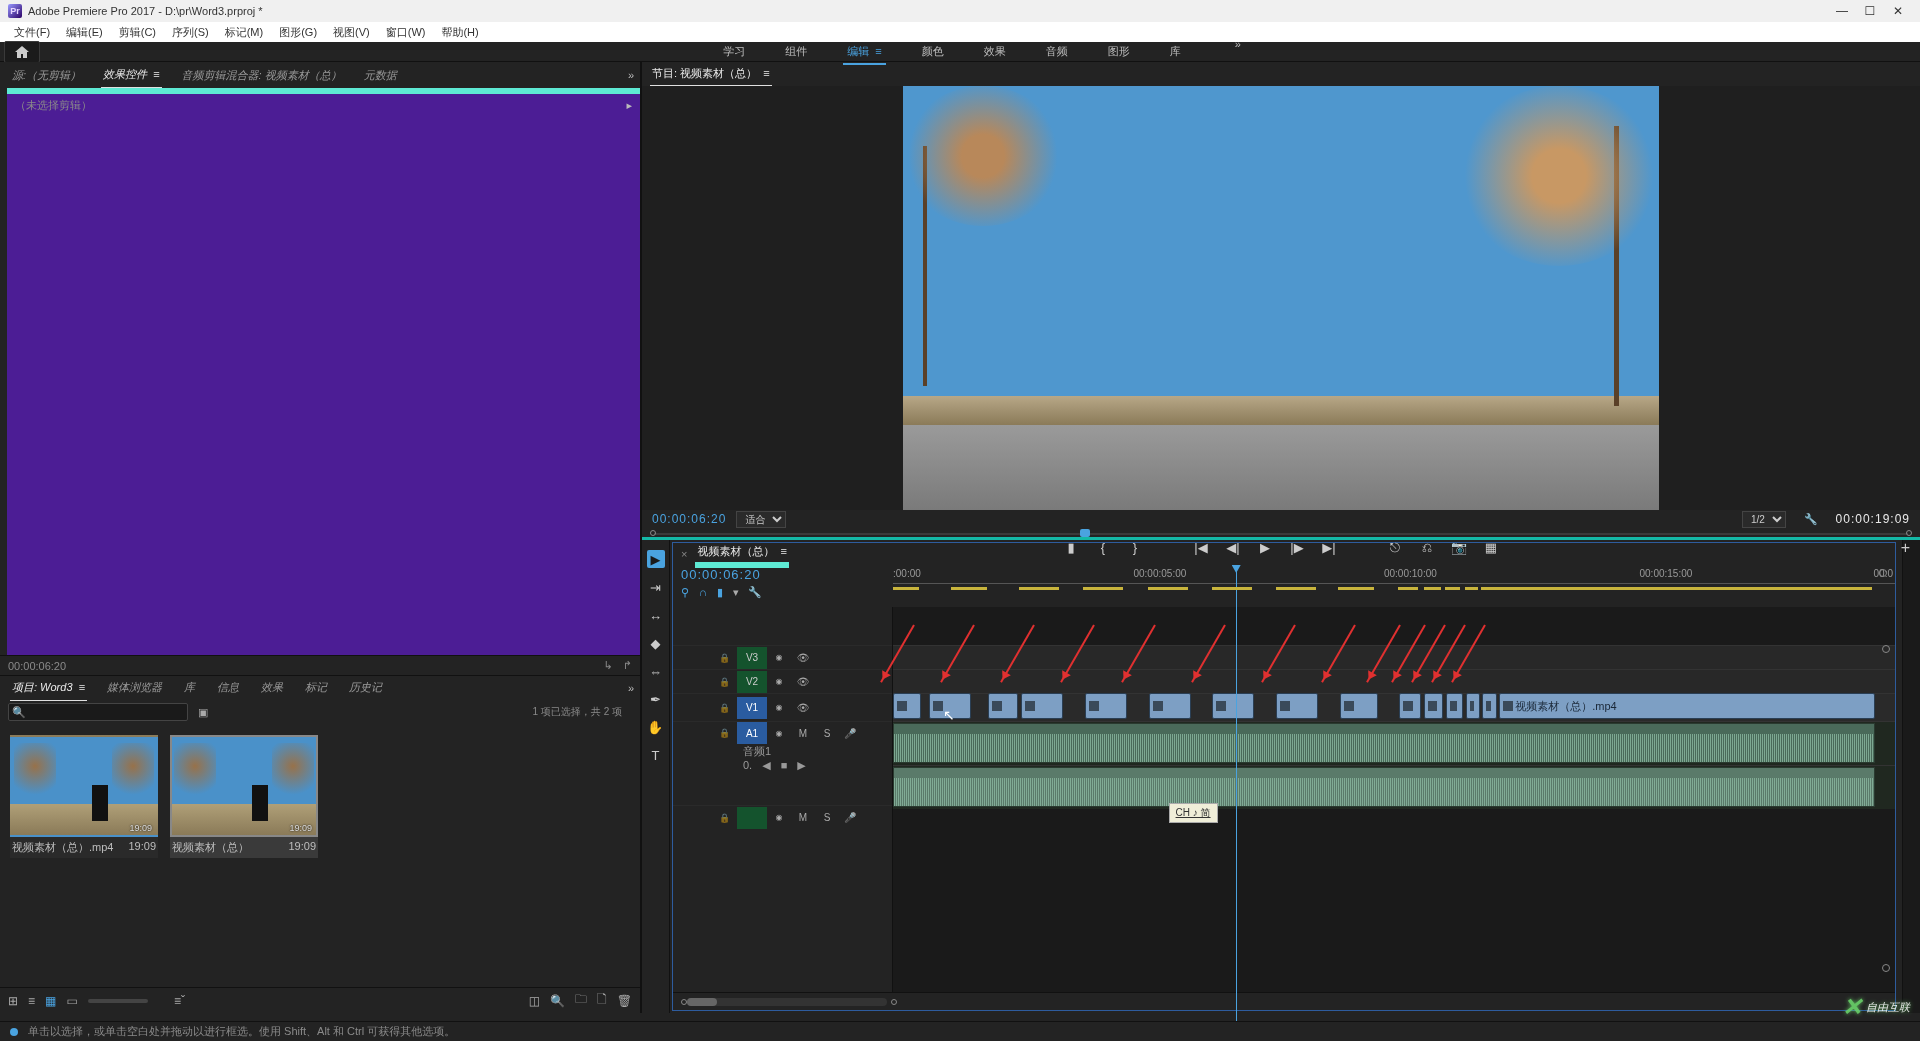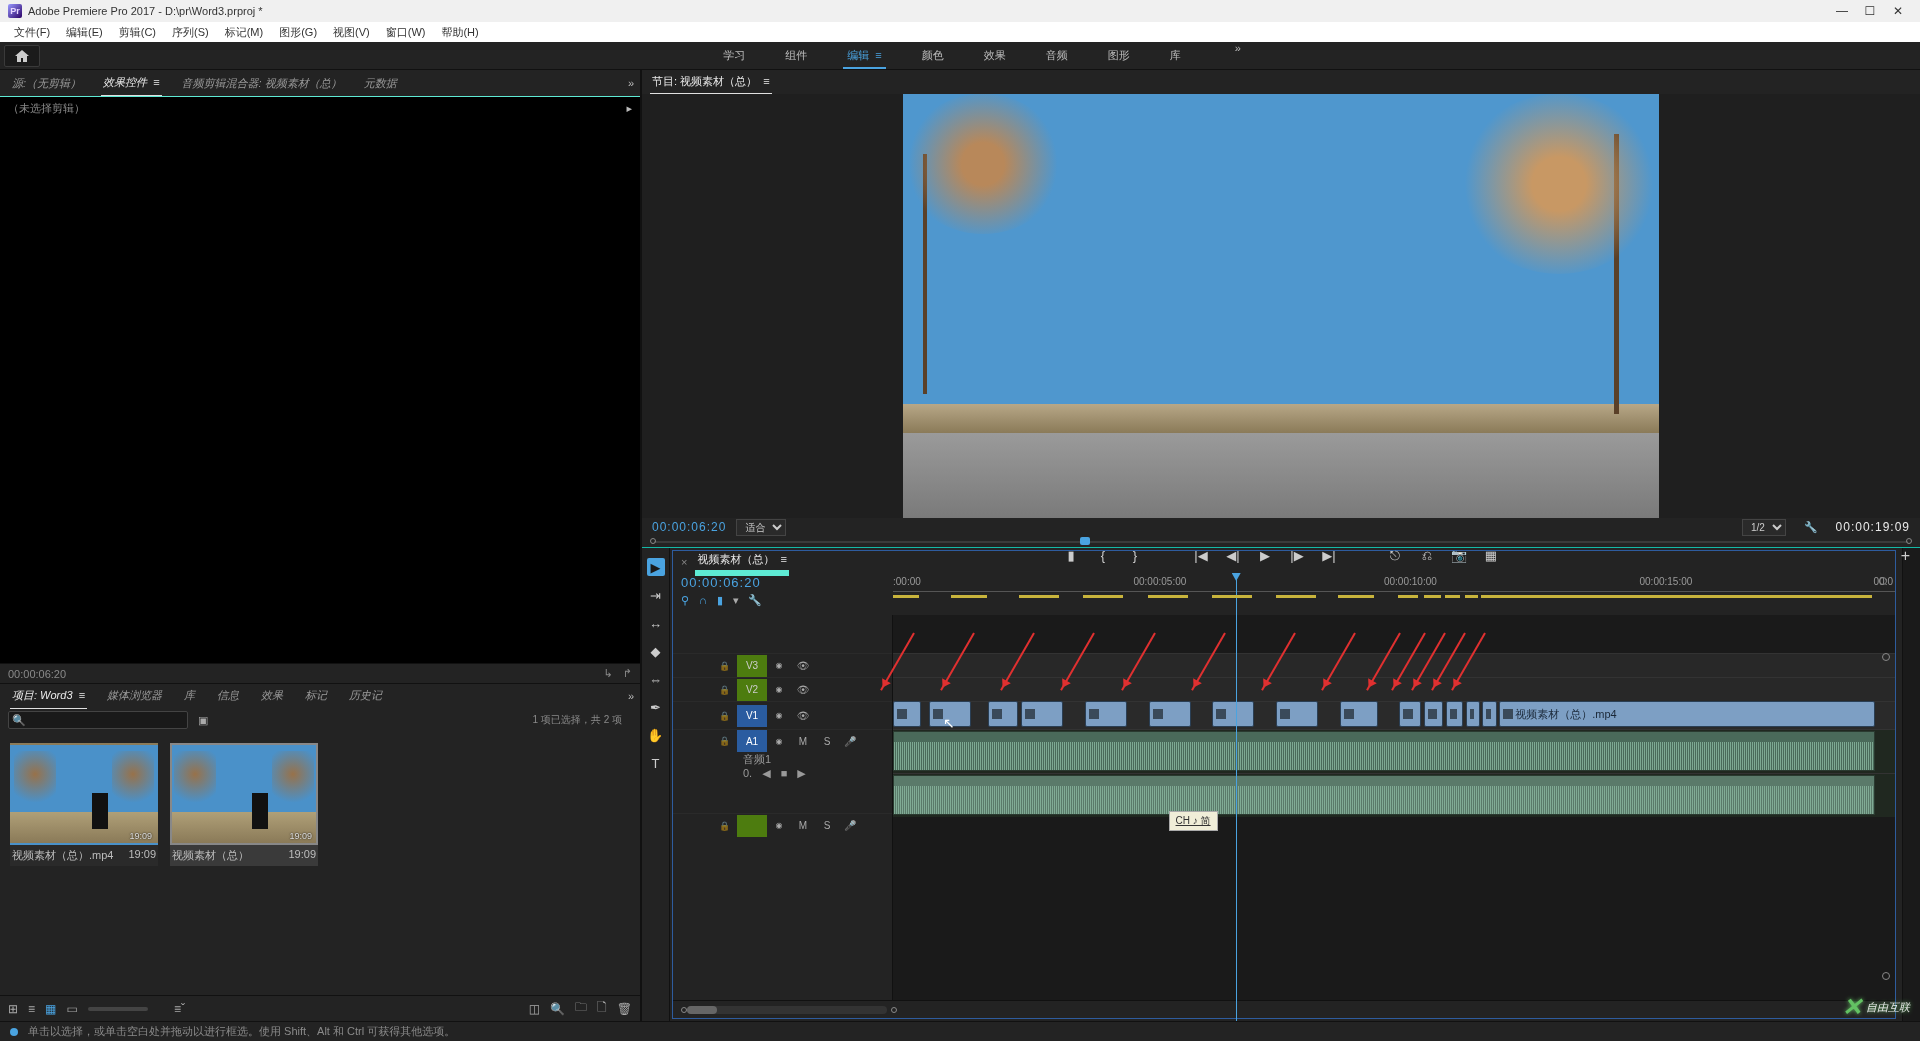--- a/index.html
+++ b/index.html
@@ -3,34 +3,34 @@
 <meta charset="utf-8">
 <style>
 * { margin:0; padding:0; box-sizing:border-box; font-family:"Microsoft YaHei",Arial,sans-serif; font-size:11px; user-select:none; }
 body { background:#232323; color:#bdbdbd; width:1920px; height:1041px; overflow:hidden; position:relative; }
 .titlebar { height:22px; background:#f0f0f0; color:#333; display:flex; align-items:center; padding:0 8px; font-size:12px; }
 .titlebar .pr-icon { width:14px; height:14px; background:linear-gradient(135deg,#9999ff,#2a0066); margin-right:6px; border-radius:2px; display:flex; align-items:center; justify-content:center; color:#e6d6ff; font-weight:bold; font-size:9px; }
 .titlebar .spacer { flex:1; }
 .titlebar .winbtn { width:28px; height:20px; display:flex; align-items:center; justify-content:center; color:#333; font-size:12px; }
 .menubar { height:20px; background:#fff; color:#333; display:flex; align-items:center; padding:0 6px; gap:0; font-size:12px; }
 .menubar span { padding:0 8px; }
-.workspacebar { height:28px; background:#232323; display:flex; align-items:center; border-bottom:1px solid #111; }
+.workspacebar { height:20px; background:#232323; display:flex; align-items:center; border-bottom:1px solid #111; }
 .workspacebar .home { width:36px; height:22px; background:#1b1b1b; display:flex; align-items:center; justify-content:center; margin-left:4px; border:1px solid #3a3a3a; border-radius:2px; }
 .workspacebar .wspaces { flex:1; display:flex; justify-content:center; gap:32px; }
 .workspacebar .ws { color:#bdbdbd; padding:6px 4px 4px; }
 .workspacebar .ws.active { color:#4aa3e0; border-bottom:2px solid #4aa3e0; }
 .workspacebar .chev { color:#bbb; margin-left:18px; }
 .main { display:grid; grid-template-columns:640px 1px 1fr; grid-template-rows:1fr; height:calc(100% - 22px - 20px - 28px - 20px); }
 .divider-v { background:#111; width:1px; }
 .left { display:flex; flex-direction:column; background:#232323; }
 .panel-tabs { display:flex; align-items:center; height:26px; background:#232323; gap:18px; padding:0 10px; position:relative; }
 .panel-tabs .tab { color:#9a9a9a; padding:5px 2px;font-style:italic; }
 .panel-tabs .tab.active { color:#eaeaea; border-bottom:1px solid #e0e0e0; }
 .panel-tabs .more { position:absolute; right:6px; color:#bbb; }
-.effect-control { flex:1; background:#000000; border-top:1px solid #5eead4; }
+.effect-control { flex:1; background:#4c1d95; border-top:6px solid #5eead4;margin-left:7px; }
 .ec-head { display:flex; align-items:center; justify-content:space-between; padding:4px 8px; color:#8a8a8a; }
 .ec-head .arrow { color:#bbb; }
 .lower-left { height:358px; border-top:1px solid #111; display:flex; flex-direction:column; }
 .ll-top { height:19px; display:flex; align-items:center; justify-content:space-between; padding:0 8px; color:#8a8a8a; font-size:10px; }
 .ll-tabs { height:24px; display:flex; align-items:center; gap:18px; padding:0 10px; }
 .ll-body { flex:1; display:flex; flex-direction:column; }
 .prj-name { padding:4px 10px; color:#8a8a8a; display:flex; align-items:center; gap:6px; }
 .prj-name .folder { width:12px; height:10px; background:#666; clip-path:polygon(0 30%,40% 30%,50% 0,100% 0,100% 100%,0 100%); }
 .search-row { display:flex; align-items:center; gap:10px; padding:4px 8px; }
 .search-row input { flex:0 0 180px; background:#1a1a1a; border:1px solid #444; color:#ccc; padding:2px 18px; border-radius:2px; font-size:11px; }
@@ -45,21 +45,21 @@
 .thumb .img .tree { position:absolute; width:42px; height:58px; left:2px; top:6px; background:radial-gradient(circle at 50% 40%,rgba(160,110,60,0.9),transparent 70%); }
 .thumb .img .tree.r { left:auto; right:2px; }
 .thumb .img .dur { position:absolute; right:4px; bottom:2px; font-size:9px; color:#ddd; text-shadow:0 0 2px #000; }
 .thumb .label { display:flex; justify-content:space-between; padding:3px 2px; background:#2a2a2a; font-size:10px; }
 .thumb.sel .label { background:#3a3a3a; }
 .ll-foot { height:26px; border-top:1px solid #111; display:flex; align-items:center; padding:0 8px; gap:10px; }
 .ll-foot .ico { color:#aaa; font-size:12px; }
 .ll-foot .ico.blue { color:#4aa3e0; }
 .ll-foot .sep { flex:1; }
 .right { display:flex; flex-direction:column; border-left:1px solid #111; }
-.program { height:478px; display:flex; flex-direction:column; border-bottom:1px solid #14b8a6; }
+.program { height:478px; display:flex; flex-direction:column; border-bottom:3px solid #14b8a6; }
 .prog-tabs { height:26px; display:flex; align-items:center; padding:0 8px; gap:8px; }
 .prog-tabs .tab { color:#eaeaea; border-bottom:1px solid #e0e0e0; padding:4px 2px; }
 .monitor { flex:1; display:flex; align-items:center; justify-content:center; background:#1f1f1f; position:relative; }
 .monitor .frame { width:756px; height:424px; background:linear-gradient(to bottom,#4f97ce 0%,#4f97ce 73%,#b8a888 73%,#8a7a58 80%,#9a9a9a 80%,#7a7a7a 100%); position:relative; overflow:hidden; }
 .monitor .frame .tree-l { position:absolute; left:0; top:0; width:170px; height:300px; }
 .monitor .frame .tree-r { position:absolute; right:0; top:0; width:210px; height:300px; }
 .branch { position:absolute; background:#5a4028; }
 .leaves { position:absolute; border-radius:50%; }
 .prog-controls { height:48px; display:flex; flex-direction:column; }
 .pc-row1 { display:flex; align-items:center; padding:0 10px; height:22px; gap:10px; }
@@ -93,21 +93,21 @@
 .tl-ruler .playline { position:absolute; top:0; width:1px; background:#4aa3e0; height:800px; }
 .tl-ruler .zh { position:absolute; right:8px; top:4px; width:8px; height:8px; border:1px solid #888; border-radius:50%; }
 .tl-tracks { flex:1; display:flex; position:relative; overflow:hidden; }
 .tl-th { width:220px; background:#232323; display:flex; flex-direction:column; border-right:1px solid #111; }
 .trk { display:flex; align-items:center; border-top:1px solid #2a2a2a; }
 .trk.v { height:24px; }
 .trk.v1 { height:28px; }
 .trk.a1 { height:84px; flex-direction:column; align-items:flex-start; }
 .trk .cells { display:flex; align-items:center; gap:0; }
 .trk .cell { width:24px; height:22px; display:flex; align-items:center; justify-content:center; color:#aaa; font-size:10px; }
-.trk .cell.label { width:30px; background:#4d7c0f; color:#ccc; font-size:10px; }
+.trk .cell.label { width:30px; background:#14532d; color:#ccc; font-size:10px; }
 .trk .cell.label.blue { background:#2a5ca0; color:#fff; }
 .trk .cell.eye::after { content:"👁"; font-size:10px; }
 .trk .cell.lock::after { content:"🔒"; font-size:9px; opacity:.5; }
 .trk .cell.tgl::after { content:"◉"; font-size:8px; }
 .trk.a1 .sub { padding-left:70px; color:#9a9a9a; font-size:10px; display:flex; gap:10px; }
 .tl-content { flex:1; position:relative; background:#1a1a1a; }
 .vtrack-bg { position:absolute; left:0; right:0; height:24px; background:#282828; border-top:1px solid #333; }
 .clip { position:absolute; height:26px; background:#7d9fc4; border:1px solid #2a3f55; border-radius:2px; font-size:9px; color:#1a2838; display:flex; align-items:center; padding:0 3px; overflow:hidden; }
 .clip .fx { width:10px; height:10px; background:#3a4a5a; margin-right:2px; }
 .audio-clip { position:absolute; height:40px; background:#4a6a5a; border:1px solid #2a3a30; }

